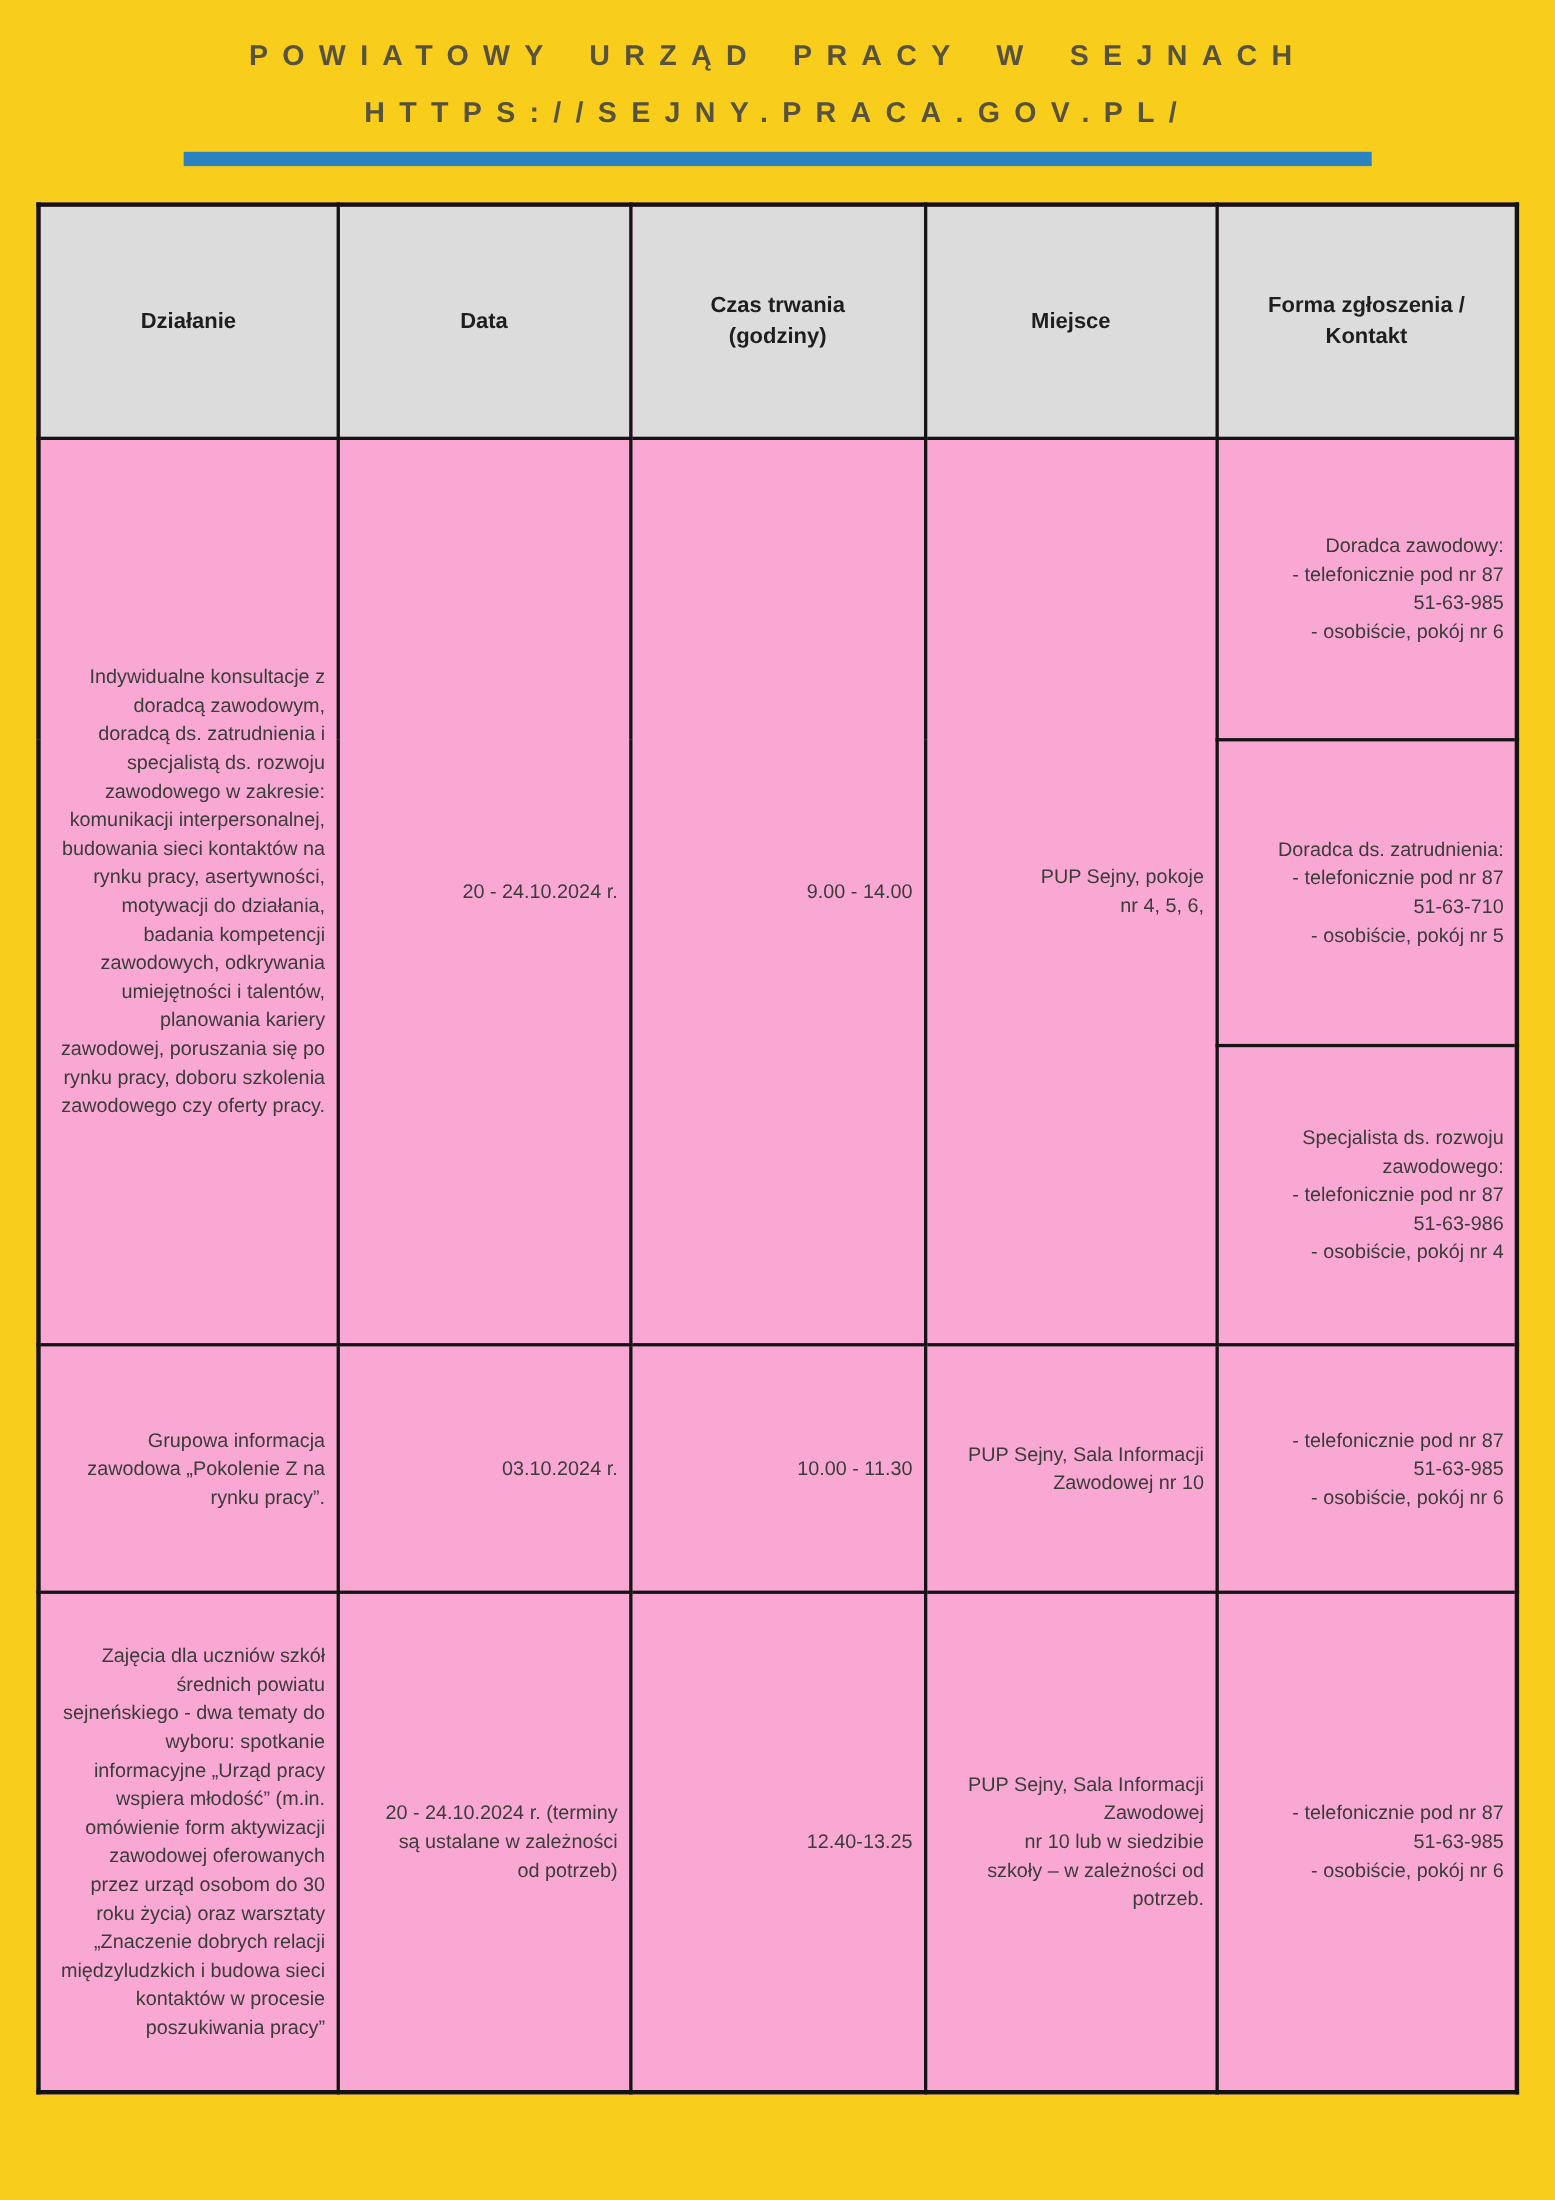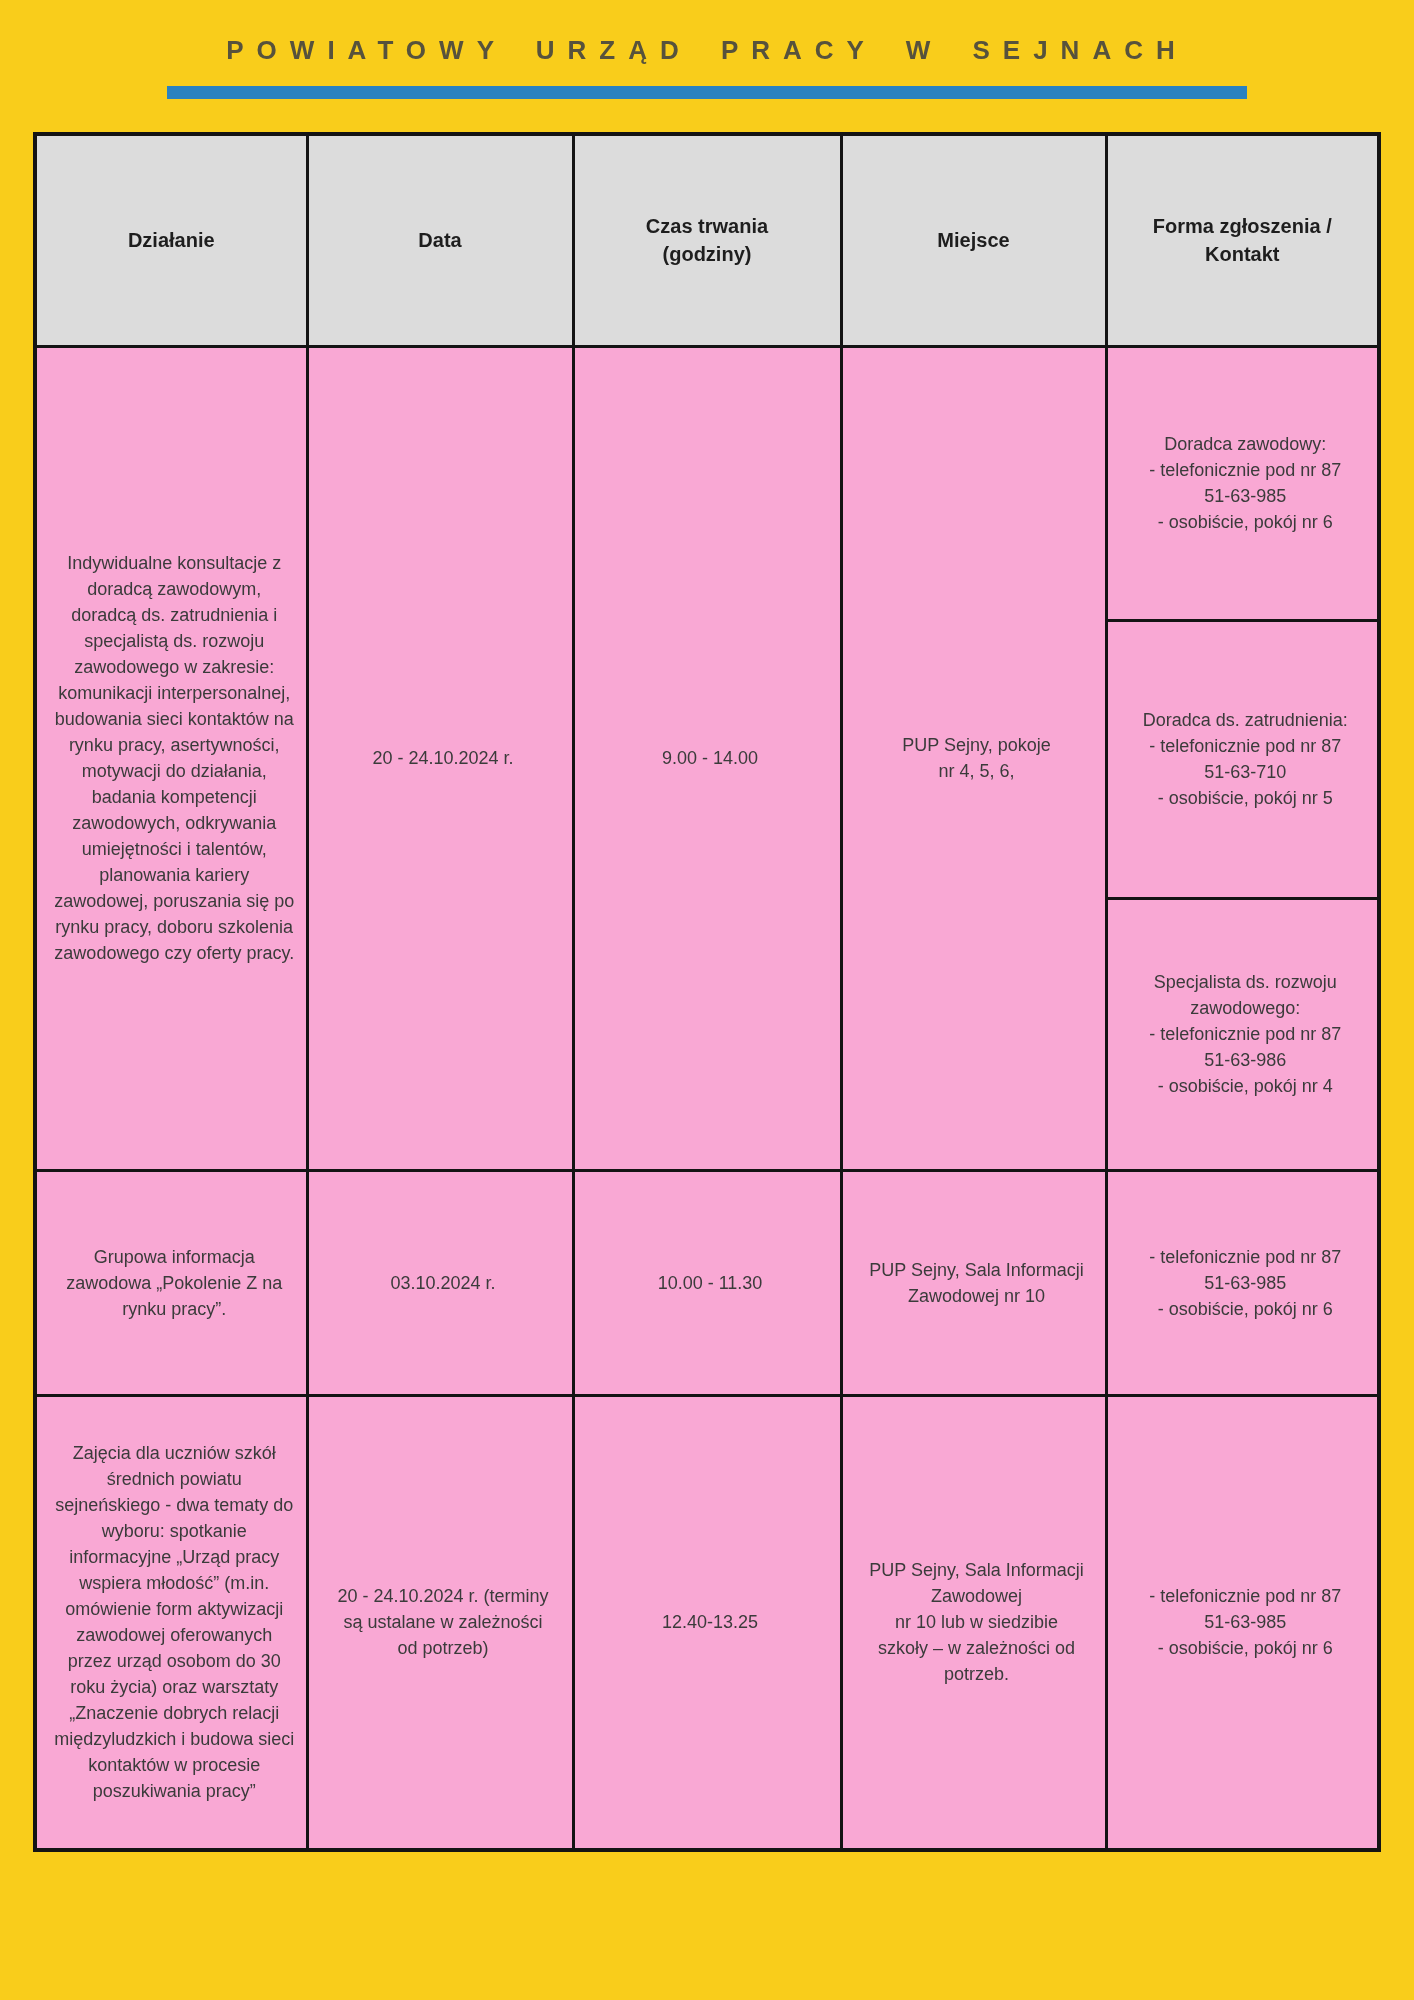--- a/index.html
+++ b/index.html
@@ -54,37 +54,38 @@
     font-size: 20px;
     font-weight: bold;
     text-align: center;
     line-height: 28px;
     padding: 6px 10px;
   }
   .schedule td {
     color: #3B3B3B;
     font-size: 18px;
     line-height: 26px;
-    text-align: center;
+    text-align: right;
     padding: 10px 10px 10px 16px;
   }
   tr.row-head   { height: 212px; }
   tr.row-1a     { height: 274px; }
   tr.row-1b     { height: 278px; }
   tr.row-1c     { height: 272px; }
   tr.row-2      { height: 225px; }
   tr.row-3      { height: 455px; }
 </style>
 </head>
 <body>
 
 <div class="page">
 
   <div class="top-header">
     <div class="hline">POWIATOWY URZĄD PRACY W SEJNACH</div>
+    <div class="hline">HTTPS://SEJNY.PRACA.GOV.PL/</div>
   </div>
 
   <div class="divider"></div>
 
   <table class="schedule">
     <colgroup>
       <col style="width:272px">
       <col style="width:266px">
       <col style="width:268px">
       <col style="width:265px">

